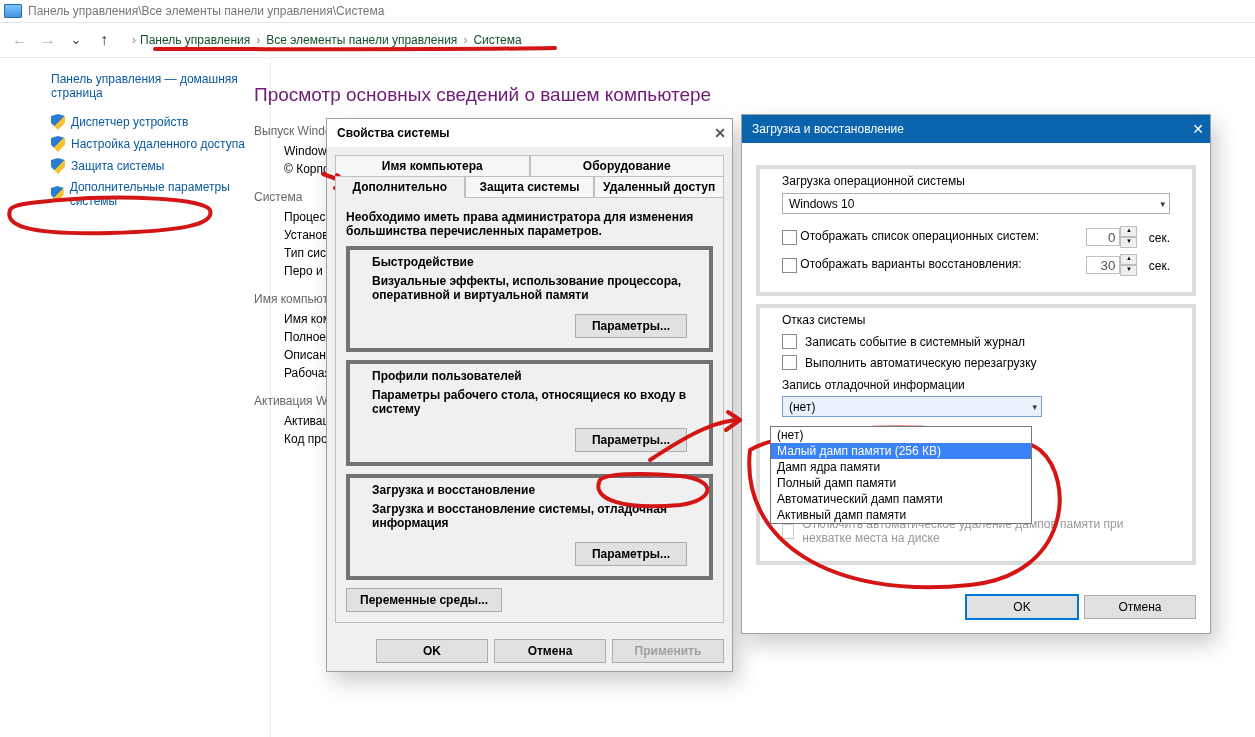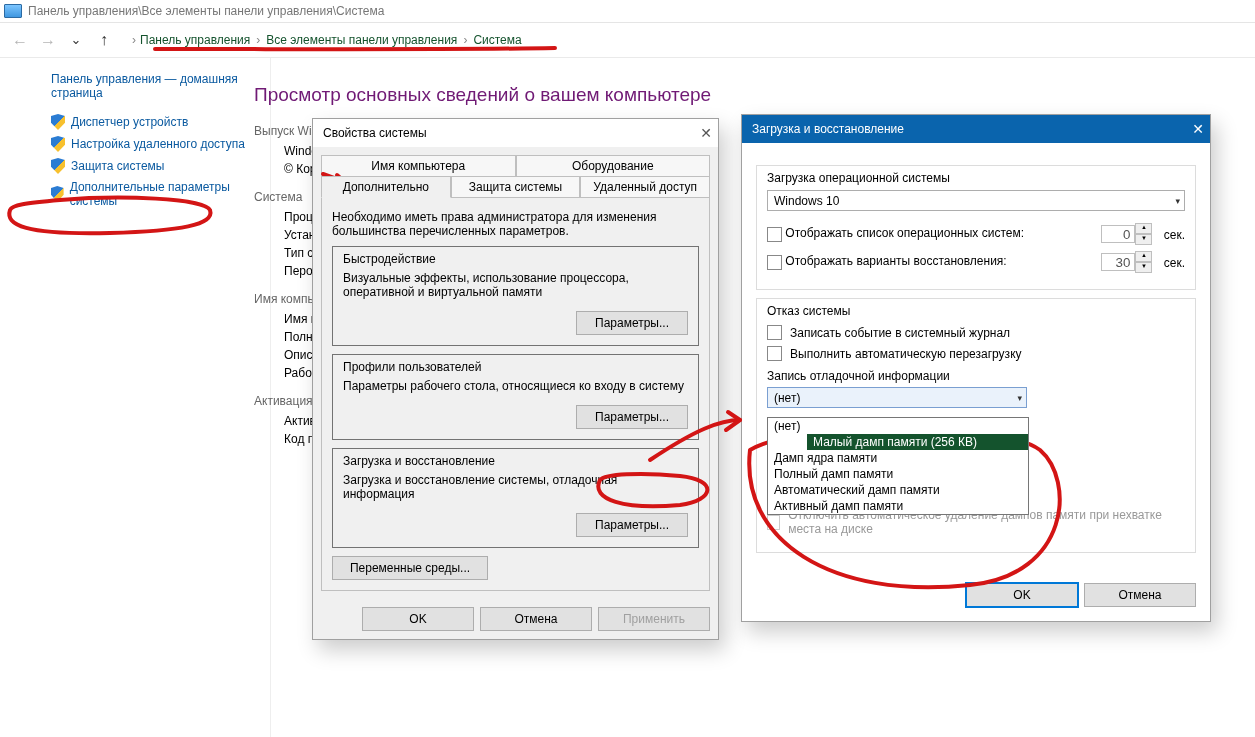--- a/index.html
+++ b/index.html
@@ -84,21 +84,21 @@
     height: 20px; border: 1px solid #bfbfbf; background: #f7f7f7;
     display: flex; align-items: center; justify-content: center;
     margin-bottom: -1px;
   }
   .tabbar2 { display: grid; grid-template-columns: 1fr 1fr 1fr; }
   .tabbar2 .tab.active { background: #f0f0f0; border-bottom-color: #f0f0f0; position: relative; z-index: 2;}
   .panel {
     border: 1px solid #bfbfbf; background: #f0f0f0; padding: 10px;
   }
   .group {
-    border: 1px solid #737373; margin: 8px 0; padding: 6px 10px 10px;
+    border: 4px solid #737373; margin: 8px 0; padding: 6px 22px 10px;
     position: relative;
   }
   .group .legend { position: relative; top: -1px; margin-bottom: 4px; }
   .winbtn {
     height: 22px; min-width: 86px; padding: 0 12px;
     background: #e1e1e1; border: 1px solid #adadad;
     display: inline-flex; align-items: center; justify-content: center;
     cursor: pointer;
   }
   .winbtn.default { border-color: #0078d7; box-shadow: 0 0 0 1px #0078d7; }
@@ -129,21 +129,21 @@
     display: flex; align-items: center; justify-content: space-between;
     padding: 0 4px 0 6px; box-sizing: border-box;
   }
   .select.plain { border-color: #adadad; background: #fff; }
   .tri { font-size: 9px; color: #333; }
   .dropdown {
     position: absolute; border: 1px solid #767676; background: #fff;
     z-index: 50;
   }
   .dropdown .opt { padding: 1px 6px; white-space: nowrap; }
-  .dropdown .opt.sel { background: #14532d; color: #fff; margin-left: 39px; }
+  .dropdown .opt.sel { background: #3b82f6; color: #fff; }
   
   .anno { position: absolute; stroke: #d31515; fill: none; stroke-width: 4; stroke-linecap: round; stroke-linejoin: round; pointer-events: none; }
 </style>
 </head>
 <body>
 
 <div class="titlebar">
   <span class="mon-icon"></span>
   <span class="titlebar-text">Панель управления\Все элементы панели управления\Система</span>
 </div>
@@ -197,21 +197,21 @@
   <div class="gray-label">Имя компьютера</div>
   <div class="kv">Имя компьютера</div>
   <div class="kv">Полное имя</div>
   <div class="kv">Описание:</div>
   <div class="kv">Рабочая группа</div>
   <div class="gray-label">Активация Windows</div>
   <div class="kv">Активация Windows</div>
   <div class="kv">Код продукта</div>
 </div>
 
-<div class="dlg" style="left:312px; top:118px; width:405px;">
+<div class="dlg" style="left:326px; top:118px; width:405px;font-weight:bold;">
   <div class="dlg-title">
     <span>Свойства системы</span>
     <span class="close">✕</span>
   </div>
   <div class="body">
     <div class="tabbar">
       <div class="tab">Имя компьютера</div>
       <div class="tab">Оборудование</div>
     </div>
     <div class="tabbar2">

